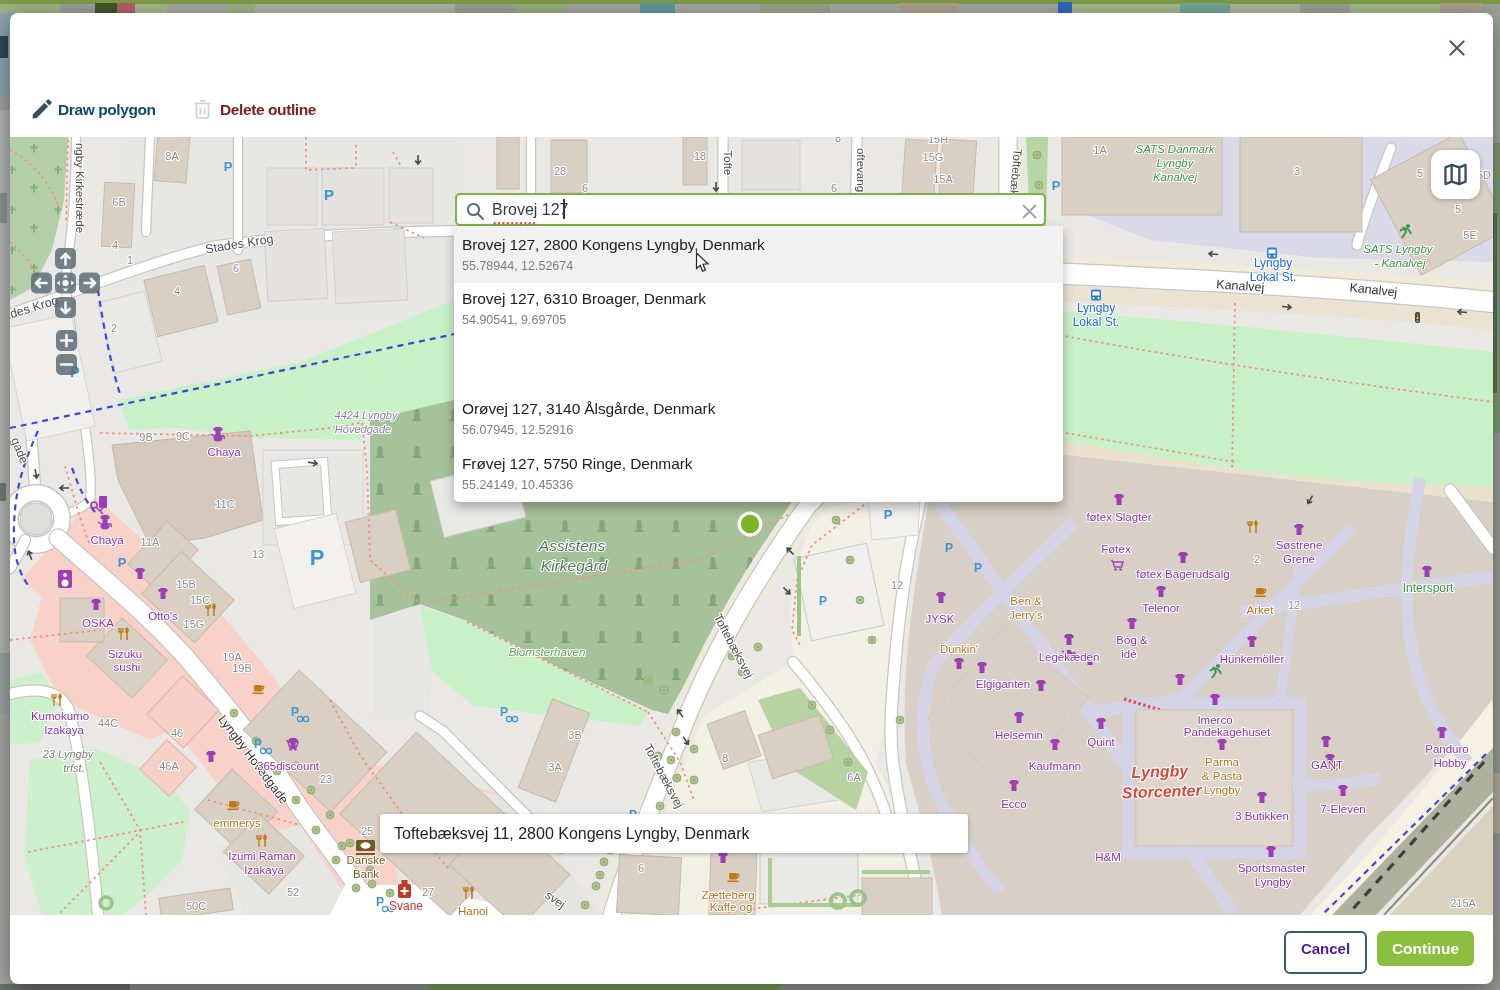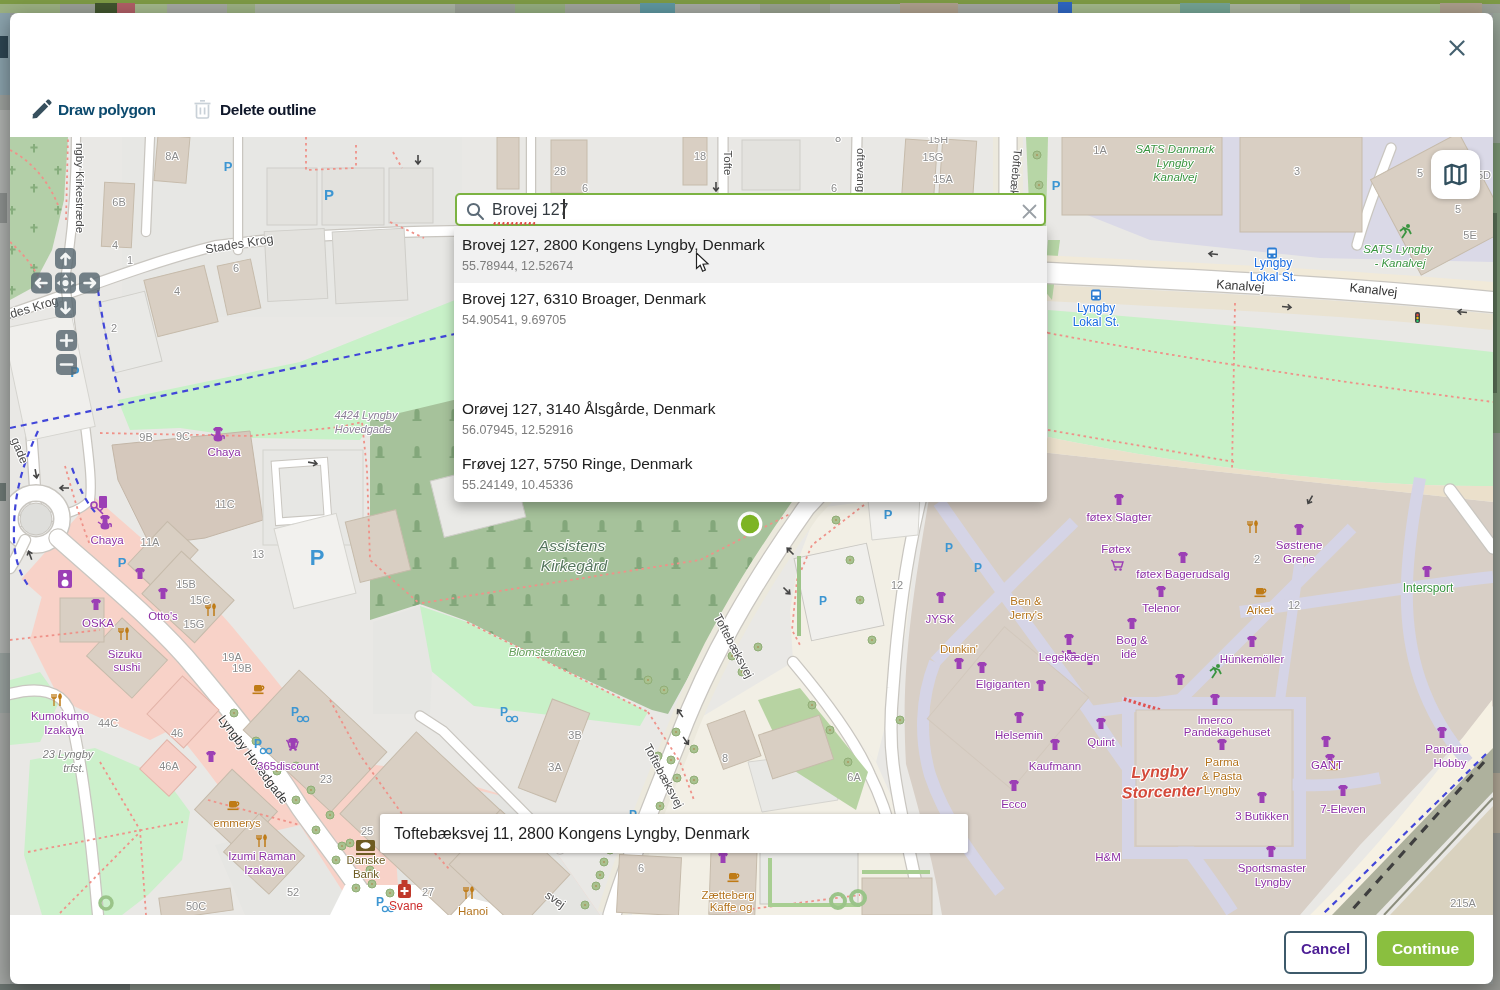--- a/index.html
+++ b/index.html
@@ -1,24 +1,24 @@
 <!DOCTYPE html>
 <html><head><meta charset="utf-8"><style>
 html,body{margin:0;padding:0;width:1500px;height:990px;overflow:hidden;background:#9aa09e;font-family:"Liberation Sans",sans-serif;}
 #stage{position:absolute;left:0;top:0;width:1500px;height:990px;}
 .abs{position:absolute;}
 #modal{position:absolute;left:10px;top:13px;width:1483px;height:971px;background:#fff;border-radius:8px;box-shadow:0 6px 22px rgba(0,0,0,.42);}
 #title{position:absolute;left:28px;top:32px;font-size:26px;font-weight:bold;color:#20292e;letter-spacing:-0.7px;}
 #tb-draw{position:absolute;left:58px;top:101px;font-size:15.5px;font-weight:bold;color:#0c4a6e;letter-spacing:-0.4px;}
-#tb-del{position:absolute;left:220px;top:101px;font-size:15.5px;font-weight:bold;color:#0f172a;letter-spacing:-0.4px;}
+#tb-del{position:absolute;left:220px;top:101px;font-size:15.5px;font-weight:bold;color:#7f1d1d;letter-spacing:-0.4px;}
 #searchbox{position:absolute;left:455px;top:193px;width:591px;height:33px;background:#fff;border:2px solid #7cb342;border-radius:5px;box-sizing:border-box;}
 #searchtext{position:absolute;left:35px;top:6px;font-size:16px;color:#333a40;}
 #caret{position:absolute;left:106px;top:4px;width:1.5px;height:20px;background:#333;}
 #squiggle{position:absolute;left:36px;top:27px;width:44px;height:2.5px;background:radial-gradient(circle at 1.6px 1.2px,#e5514d 1px,transparent 1.4px) repeat-x;background-size:4.4px 2.5px;}
-#dropdown{position:absolute;left:454px;top:226px;width:593px;height:276px;background:#fff;border-radius:0 0 5px 5px;box-shadow:0 5px 12px rgba(0,0,0,.3);}
+#dropdown{position:absolute;left:454px;top:226px;width:593px;height:276px;background:#fff;border-radius:0 0 5px 5px;box-shadow:0 5px 12px rgba(0,0,0,.3);padding-left:16px;}
 .row{position:absolute;left:0;width:100%;height:55px;}
 .rt{position:absolute;left:8px;top:10px;font-size:15.5px;color:#212121;letter-spacing:-0.1px;}
 .rc{position:absolute;left:8px;top:33px;font-size:12.5px;color:#7d7d7d;}
 #addrfield{position:absolute;left:380px;top:814px;width:588px;height:39px;background:#fff;border-radius:3px;box-shadow:0 1px 4px rgba(0,0,0,.3);}
 #addrfield span{position:absolute;left:14px;top:11px;font-size:16px;color:#1f1f1f;}
 #cancel{position:absolute;left:1284px;top:931px;width:83px;height:43px;border:2px solid #3d5a6b;border-radius:6px;box-sizing:border-box;color:#4c1d95;font-size:15px;font-weight:bold;text-align:center;line-height:31px;}
 #continue{position:absolute;left:1377px;top:931px;width:97px;height:35px;background:#8abf3f;border-radius:6px;color:#fff;font-size:15.5px;font-weight:bold;text-align:center;line-height:35px;}
 #maplayerbtn{position:absolute;left:1431px;top:150px;width:49px;height:49px;background:#fff;border-radius:12px;box-shadow:0 1px 5px rgba(0,0,0,.25);}
 </style></head>
 <body>

